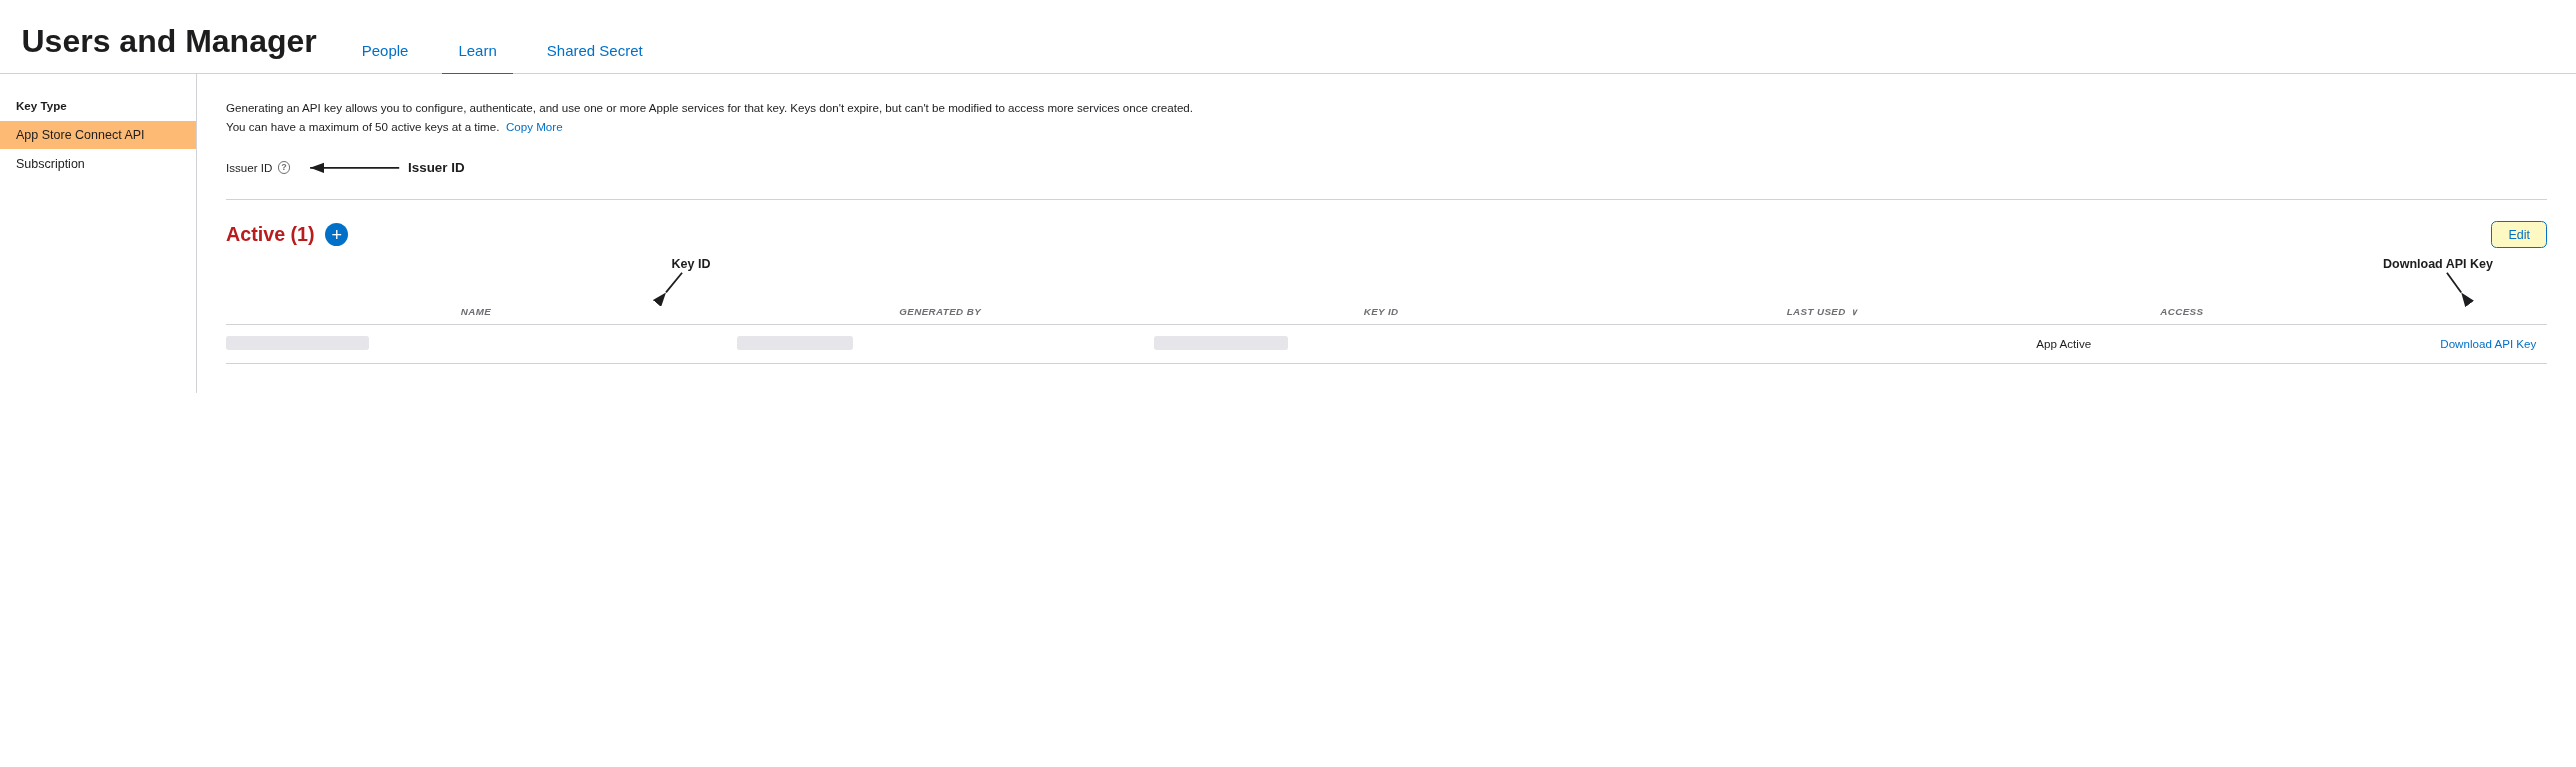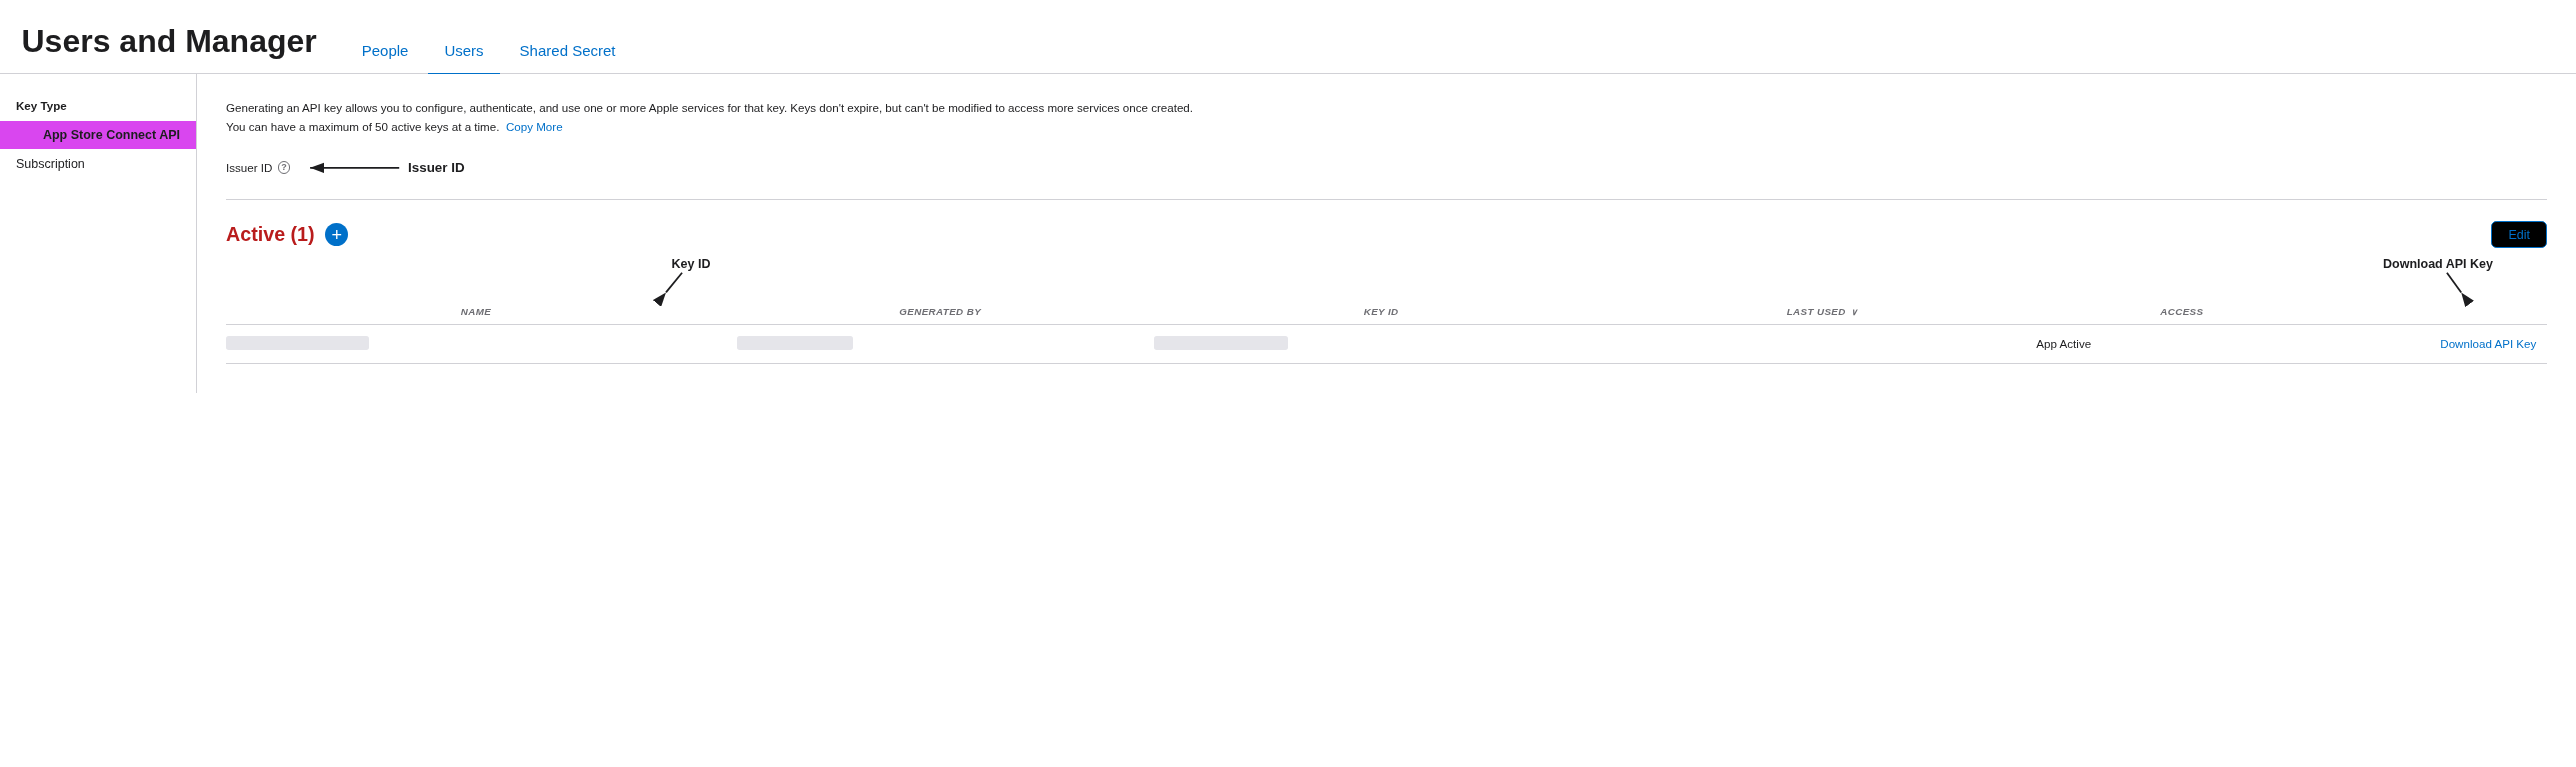--- a/index.html
+++ b/index.html
@@ -30,21 +30,21 @@
       font-size: 32px;
       font-weight: 700;
       color: #1d1d1f;
       line-height: 1;
       padding-bottom: 16px;
       white-space: nowrap;
     }
 
     .tabs {
       display: flex;
-      gap: 4px;
+      gap: 18px;
       height: 100%;
     }
 
     .tab {
       padding: 9px 16px 14.3px 16px;
       font-size: 15px;
       cursor: pointer;
       color: #0070c9;
       text-decoration: none;
       border-bottom: 1.8px solid transparent;
@@ -82,23 +82,22 @@
 
     .sidebar-item {
       padding: 7.2px 16px;
       font-size: 12.5px;
       color: #1d1d1f;
       cursor: pointer;
       border-radius: 0;
     }
 
     .sidebar-item.selected {
-      background: #d946ef;
-      font-weight: 700;
-      text-align: right;
+      background: #fdba74;
+      font-weight: 400;
     }
 
     
     .main {
       flex: 1;
       padding: 25px 29px 29px 29px;
     }
 
     .description {
       font-size: 11.6px;
@@ -182,21 +181,21 @@
       align-items: center;
       justify-content: center;
       font-weight: 300;
     }
 
     
     .edit-btn {
       margin-left: auto;
       padding: 5.4px 16px;
       border: 1.3px solid #0070c9;
-      background: #000000;
+      background: #fef9c3;
       color: #0070c9;
       border-radius: 5.4px;
       font-size: 12.5px;
       cursor: pointer;
     }
 
     
     .table-container {
       width: 100%;
     }
@@ -276,21 +275,21 @@
   </style>
 </head>
 <body>
 
 <div class="page-wrapper">
 
   <div class="header">
     <h1 class="page-title">Users and Manager</h1>
     <nav class="tabs">
       <a class="tab">People</a>
-      <a class="tab active">Users</a>
+      <a class="tab active">Learn</a>
       <a class="tab">Shared Secret</a>
     </nav>
   </div>
 
   <div class="content">
 
     <div class="sidebar">
       <div class="sidebar-title">Key Type</div>
       <div class="sidebar-item selected">App Store Connect API</div>
       <div class="sidebar-item">Subscription</div>

